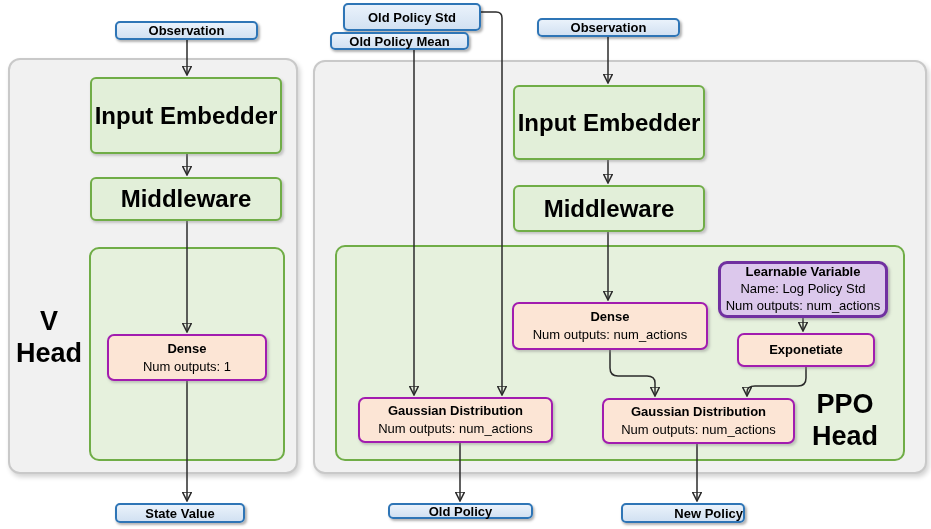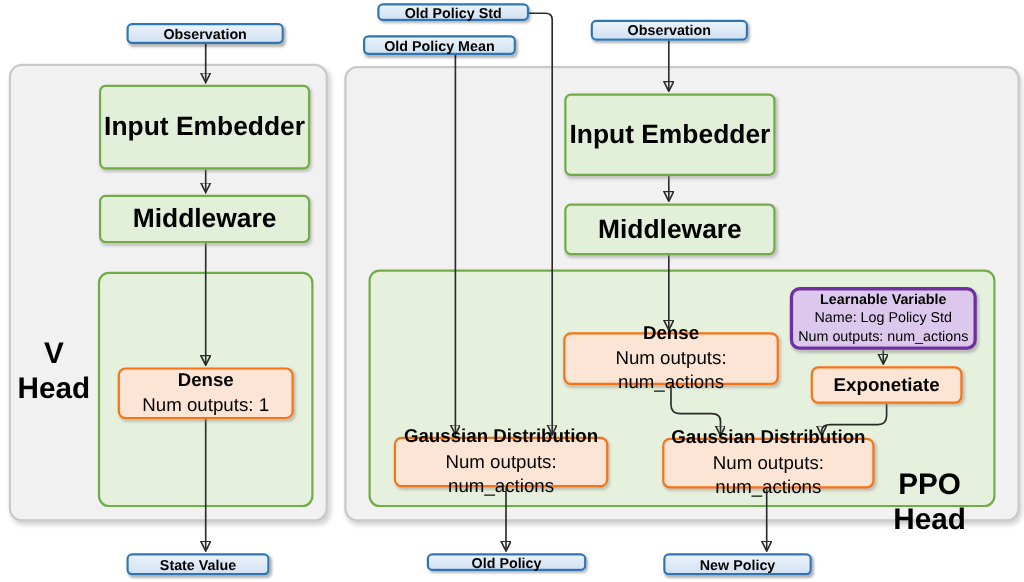--- a/index.html
+++ b/index.html
@@ -53,23 +53,23 @@
   .module{
     background:#e2efd9;
     border:2px solid #70ad47;
     border-radius:6px;
     font-size:24px;font-weight:bold;
     box-shadow:1.5px 2px 2.5px rgba(140,140,140,0.45);
     text-align:center;
   }
   .op{
     background:#fce5d5;
-    border:2px solid #f97316;
+    border:2px solid #a21caf;
     border-radius:7px;
-    font-size:17px;line-height:1.35;
+    font-size:13px;line-height:1.35;
     box-shadow:1.5px 2px 2.5px rgba(140,140,140,0.45);
   }
   .variable{
     background:#dcc8ec;
     border:3px solid #7030a0;
     border-radius:9px;
     font-size:13px;line-height:1.3;
     box-shadow:1.5px 2px 2.5px rgba(140,140,140,0.5);
   }
   .node .title{font-weight:bold;}
@@ -79,33 +79,33 @@
     text-align:center;line-height:1.2;
   }
   
   #obs-v       {left:115px;top:21px; width:143px;height:19px;}
   #ie-v        {left:90px; top:77px; width:192px;height:77px;}
   #mw-v        {left:90px; top:177px;width:192px;height:44px;}
   #dense-v     {left:107px;top:334px;width:160px;height:47px;}
   #vhead-label {left:9px;  top:305px;width:80px;}
   #statevalue  {left:115px;top:503px;width:130px;height:20px;}
   
-  #oldstd      {left:343px;top:3px;  width:138px;height:16px;}
+  #oldstd      {left:343px;top:3px;  width:138px;height:28px;}
   #oldmean     {left:330px;top:32px; width:139px;height:18px;}
   #obs-ppo     {left:537px;top:18px; width:143px;height:19px;}
   #ie-ppo      {left:513px;top:85px; width:192px;height:75px;}
   #mw-ppo      {left:513px;top:185px;width:192px;height:47px;}
   #dense-ppo   {left:512px;top:302px;width:196px;height:48px;}
   #learnable   {left:718px;top:261px;width:170px;height:57px;}
   #expo        {left:737px;top:333px;width:138px;height:34px;}
   #gauss-old   {left:358px;top:397px;width:195px;height:46px;}
   #gauss-new   {left:602px;top:398px;width:193px;height:46px;}
-  #ppohead-label{left:795px;top:388px;width:100px;margin-top:36px;}
+  #ppohead-label{left:795px;top:388px;width:100px;}
   #oldpolicy   {left:388px;top:503px;width:145px;height:16px;}
-  #newpolicy   {left:603px;top:503px;width:135px;height:20px;}
+  #newpolicy   {left:621px;top:503px;width:124px;height:20px;align-items:flex-end;}
 </style>
 </head>
 <body>
 
 <div id="stage">
 
   <div class="panel" id="panel-v"></div>
   <div class="panel" id="panel-ppo"></div>
 
   <div class="green-container" id="container-v"></div>

